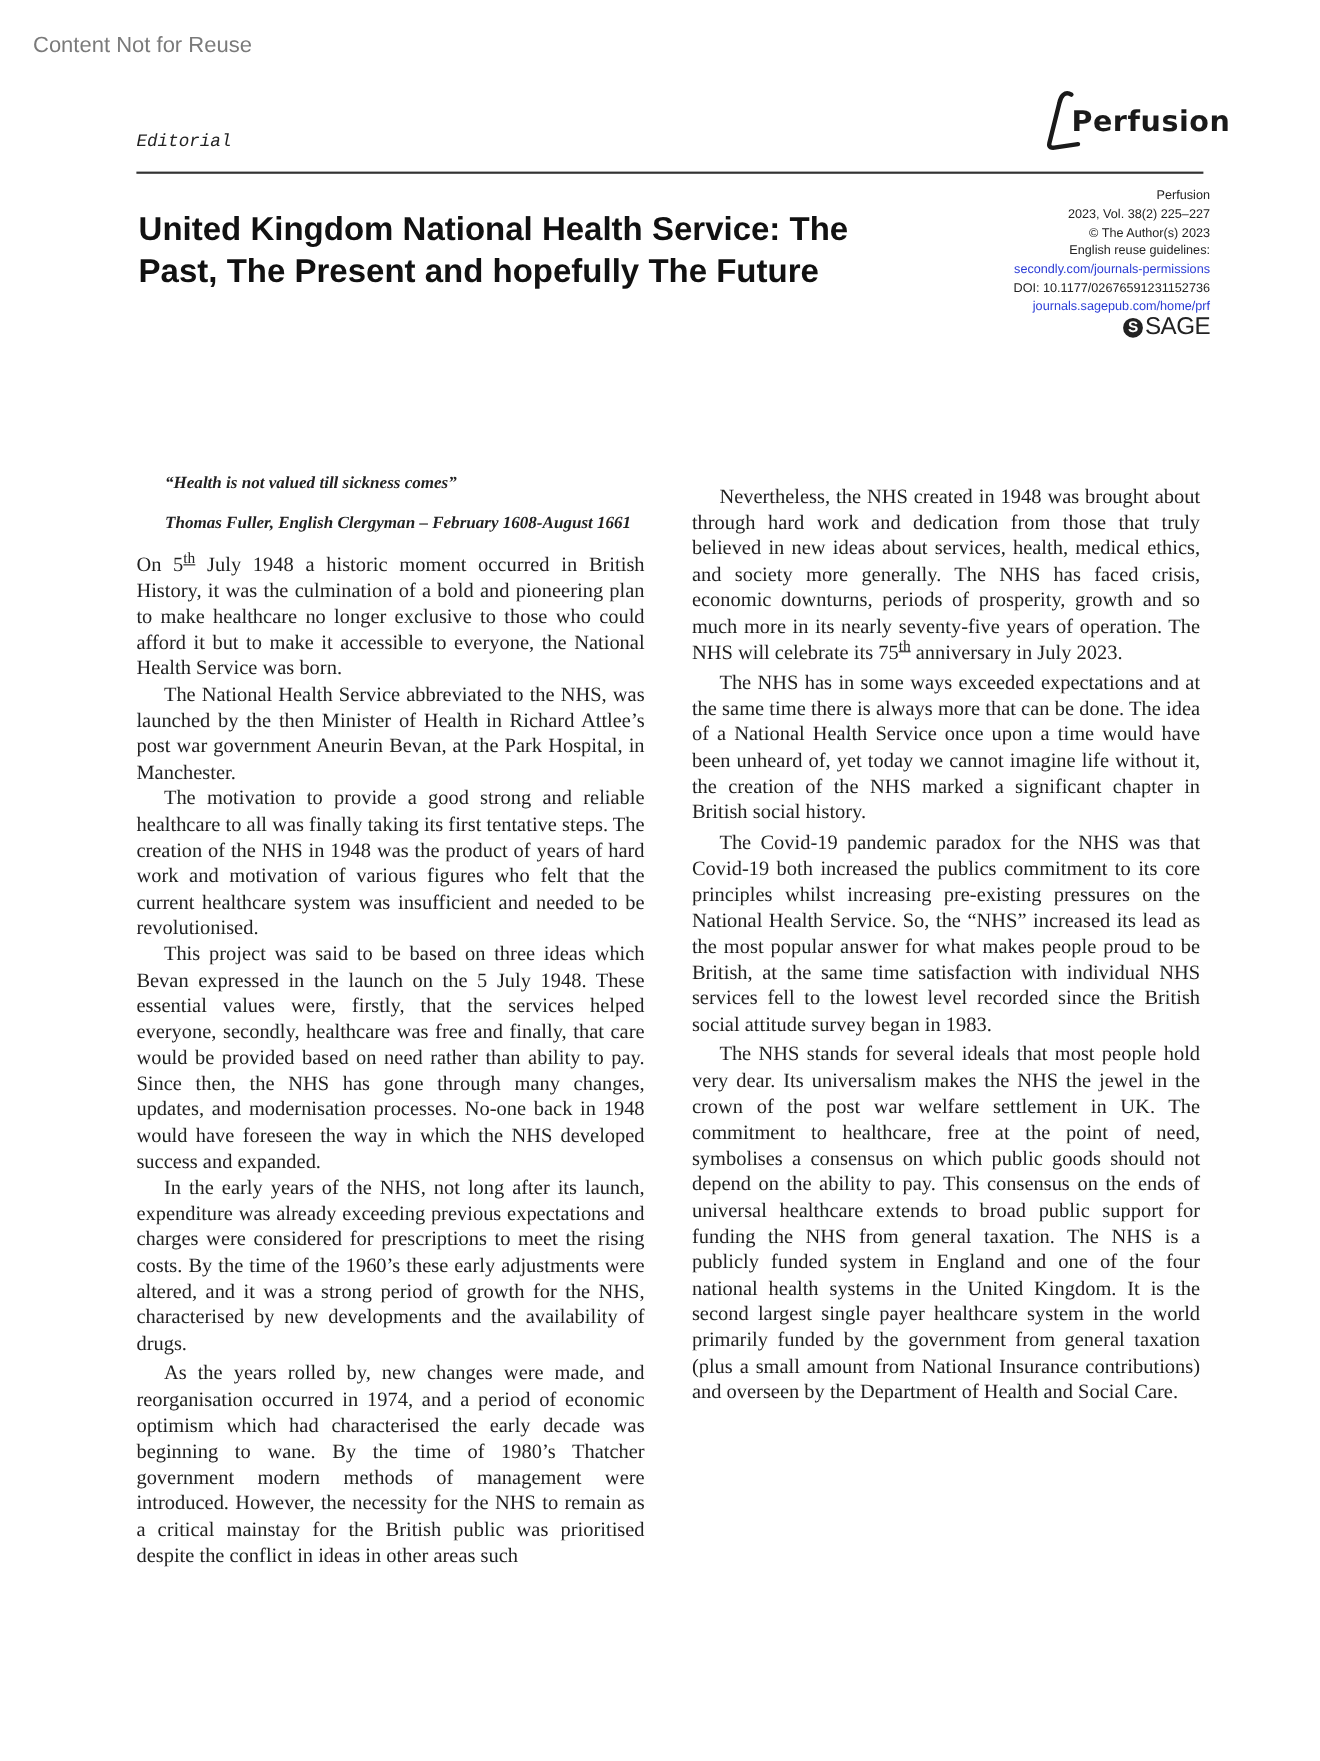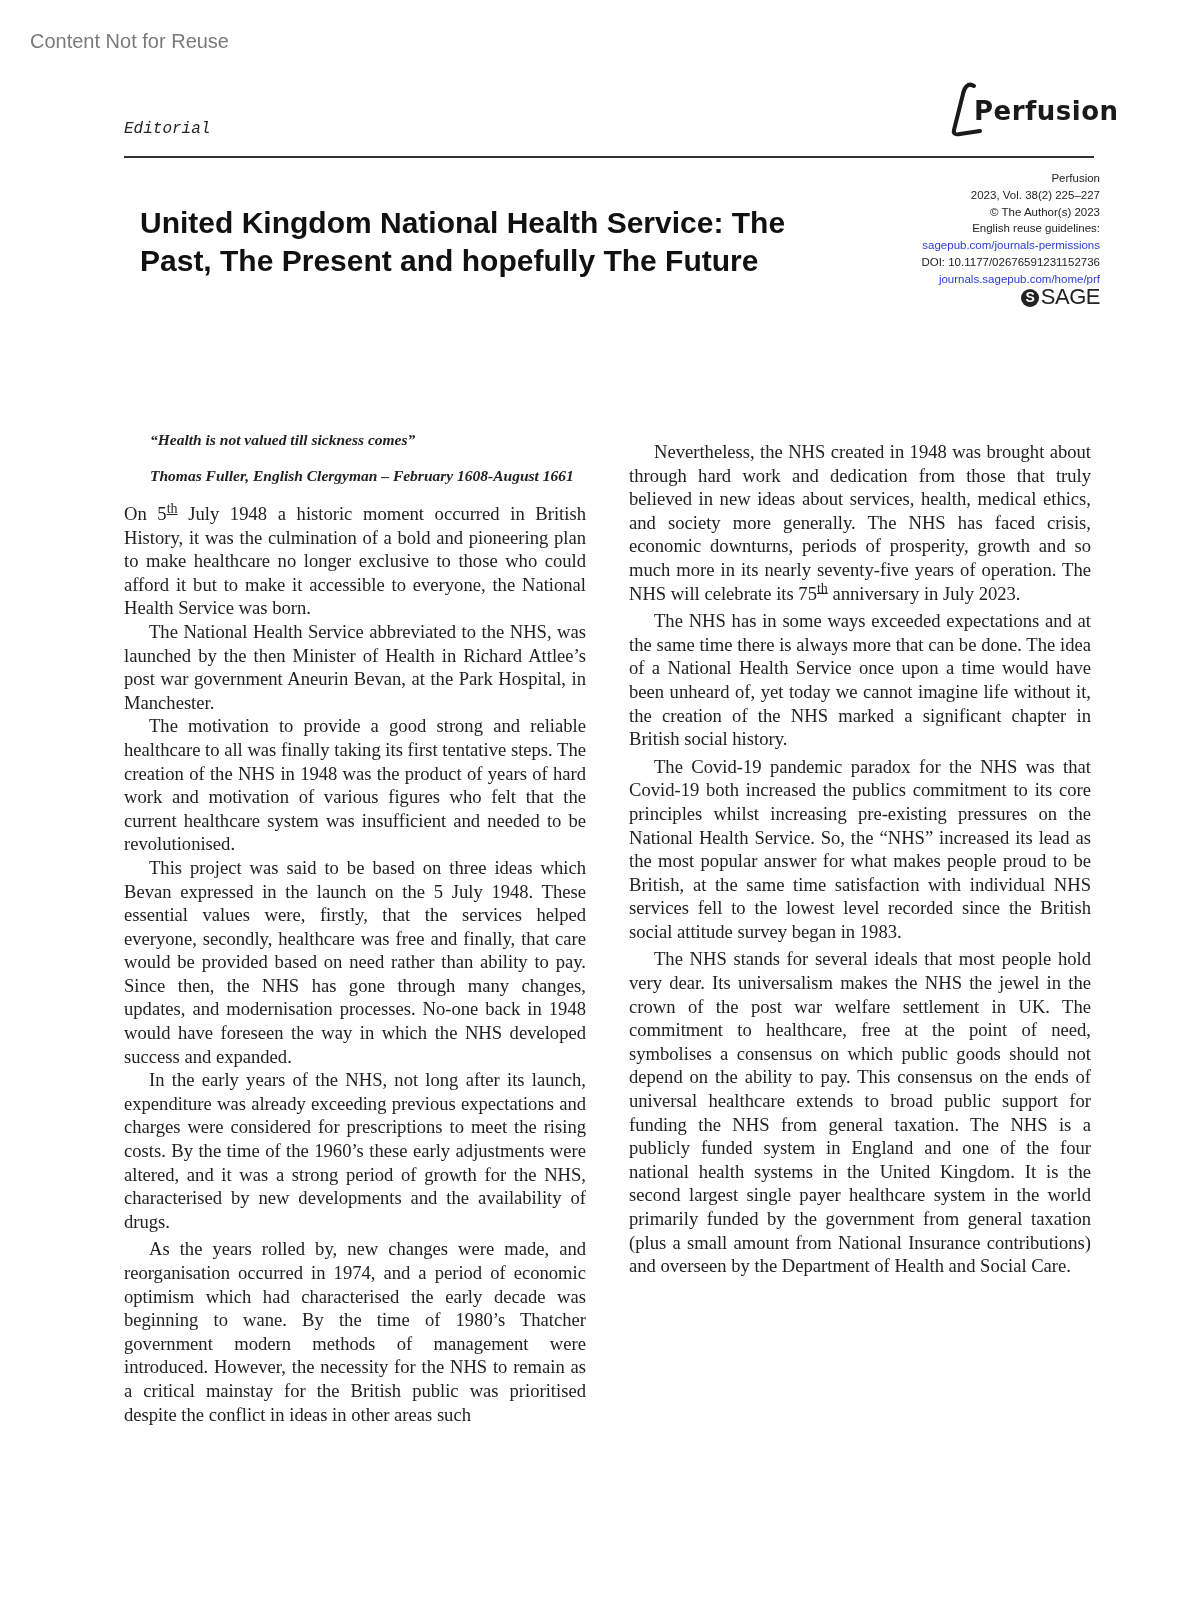--- a/index.html
+++ b/index.html
@@ -35,28 +35,28 @@
 
 <div class="logo">
   <svg width="40" height="60" viewBox="0 0 40 60">
     <path d="M24 6 C18 2, 14 8, 13 14 L4 50 C3 54, 6 55, 10 54 L30 51" fill="none" stroke="#1a1a1a" stroke-width="4" stroke-linecap="round"></path>
   </svg>
   <span class="logo-text">Perfusion</span>
 </div>
 
 <div class="rule"></div>
 
-<h1 class="title" style="margin:16px;">United Kingdom National Health Service: The Past, The Present and hopefully The Future</h1>
+<h1 class="title" style="margin:2px;">United Kingdom National Health Service: The Past, The Present and hopefully The Future</h1>
 
 <div class="meta">
   <div>Perfusion</div>
   <div>2023, Vol. 38(2) 225–227</div>
   <div>© The Author(s) 2023</div>
   <div>English reuse guidelines:</div>
-  <div class="link">sagepub.com/journals-permissions</div>
+  <div class="link">secondly.com/journals-permissions</div>
   <div>DOI: 10.1177/02676591231152736</div>
   <div class="link">journals.sagepub.com/home/prf</div>
   <div class="sage">
     <span class="sage-mark">S</span>
     <span>SAGE</span>
   </div>
 </div>
 
 <div class="col left">
   <div class="epigraph quote">“Health is not valued till sickness comes”</div>

